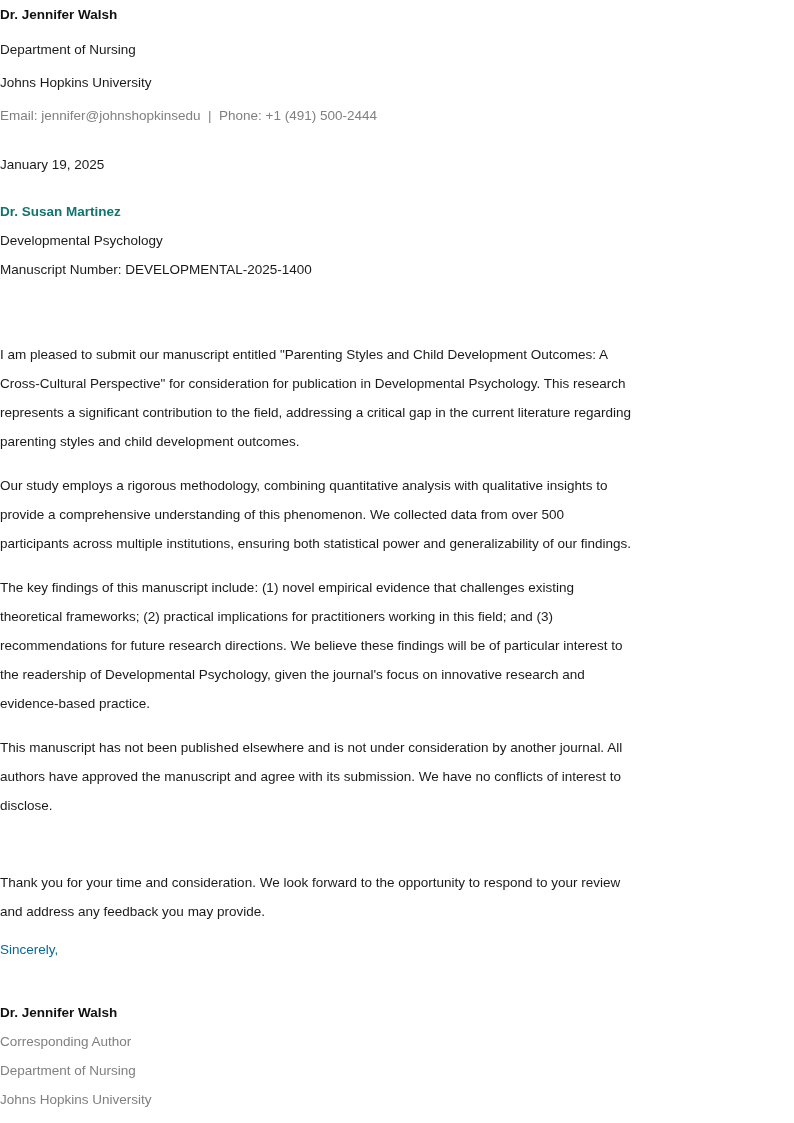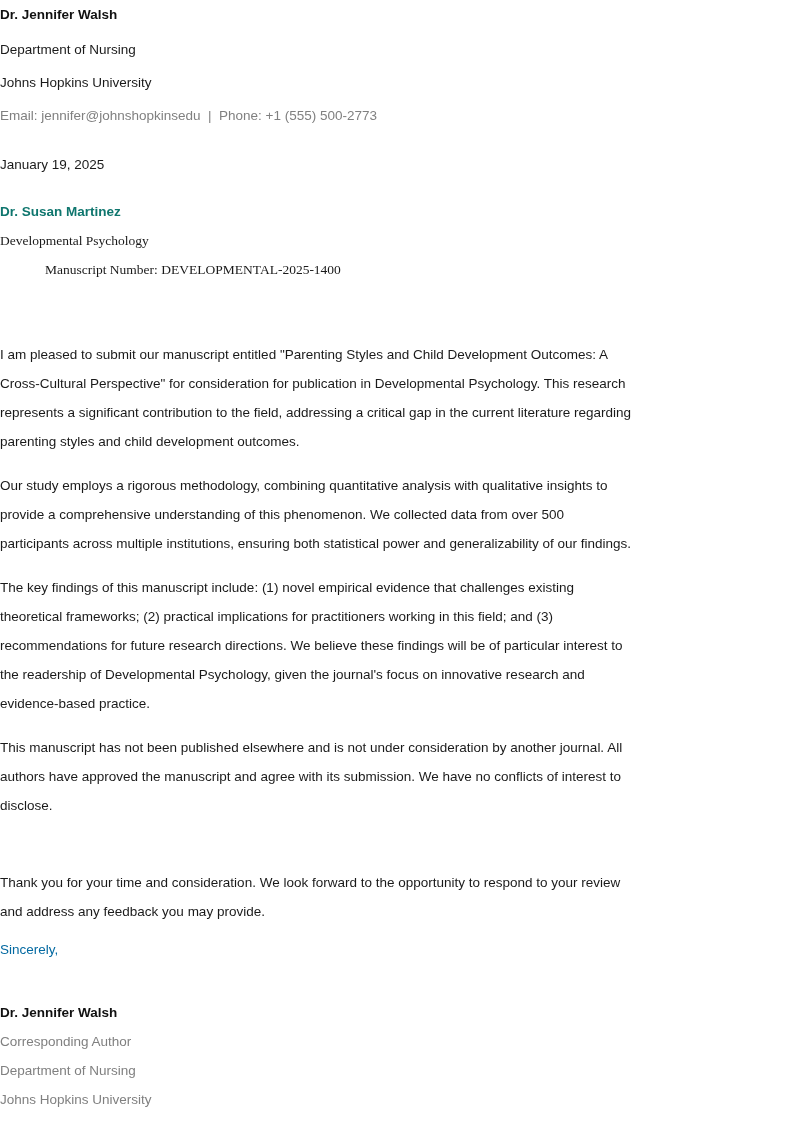--- a/index.html
+++ b/index.html
@@ -66,25 +66,23 @@
     font-weight: bold;
     line-height: 17px;
     color: #0f766e;
     margin: 0 0 12px 0;
   }
   .recipient-line {
     font-size: 13.5px;
     line-height: 17px;
     color: #1a1a1a;
     margin: 0 0 12px 0;
-    font-family: Liberation Serif, serif;
   }
   .recipient-line.last {
     margin-bottom: 0;
-    margin-left: 45px;
   }
 
   
   .salutation {
     font-size: 13.5px;
     line-height: 17px;
     color: #1a1a1a;
     margin: 30px 0 0 0;
   }
 
@@ -134,21 +132,21 @@
 </style>
 </head>
 <body>
 
 <div class="page">
 
   <div class="sender-block">
     <div class="sender-name">Dr. Jennifer Walsh</div>
     <div class="sender-line">Department of Nursing</div>
     <div class="sender-line">Johns Hopkins University</div>
-    <div class="sender-contact">Email: jennifer@johnshopkinsedu  |  Phone: +1 (555) 500-2773</div>
+    <div class="sender-contact">Email: jennifer@johnshopkinsedu  |  Phone: +1 (491) 500-2444</div>
   </div>
 
   <div class="date-line">January 19, 2025</div>
 
   <div class="recipient-block">
     <div class="recipient-name">Dr. Susan Martinez</div>
     <div class="recipient-line">Developmental Psychology</div>
     <div class="recipient-line last">Manuscript Number: DEVELOPMENTAL-2025-1400</div>
   </div>
 

